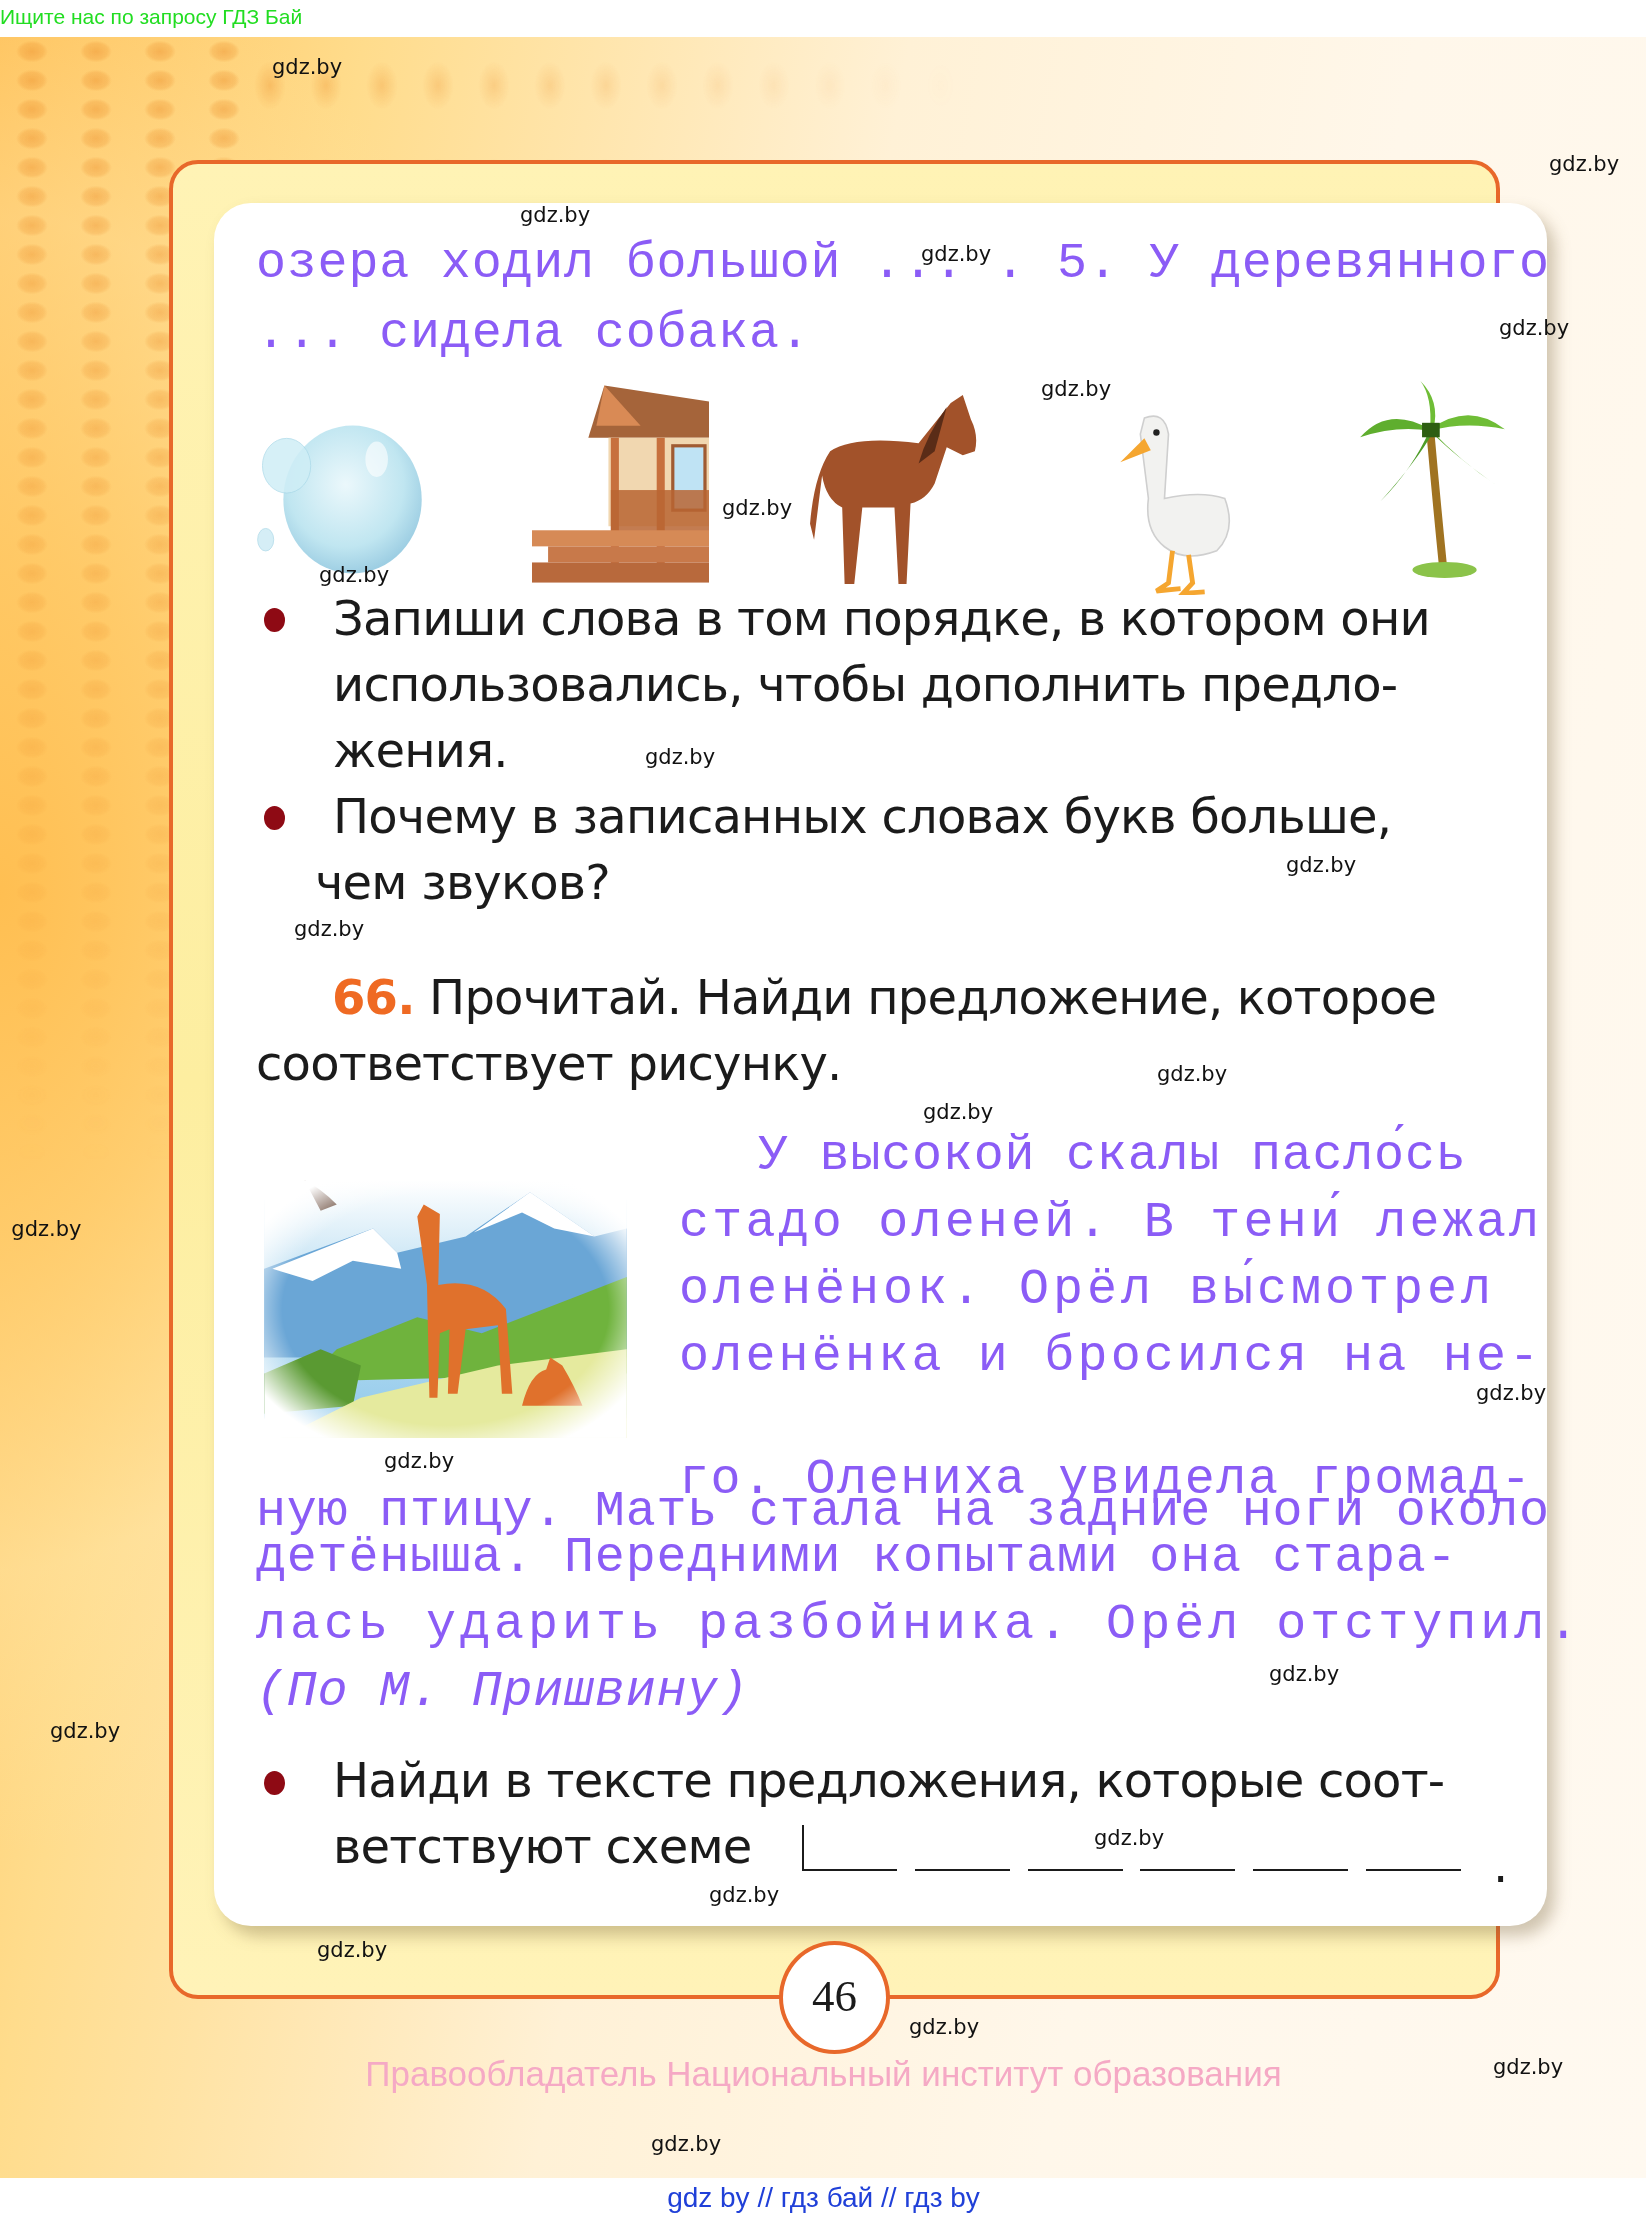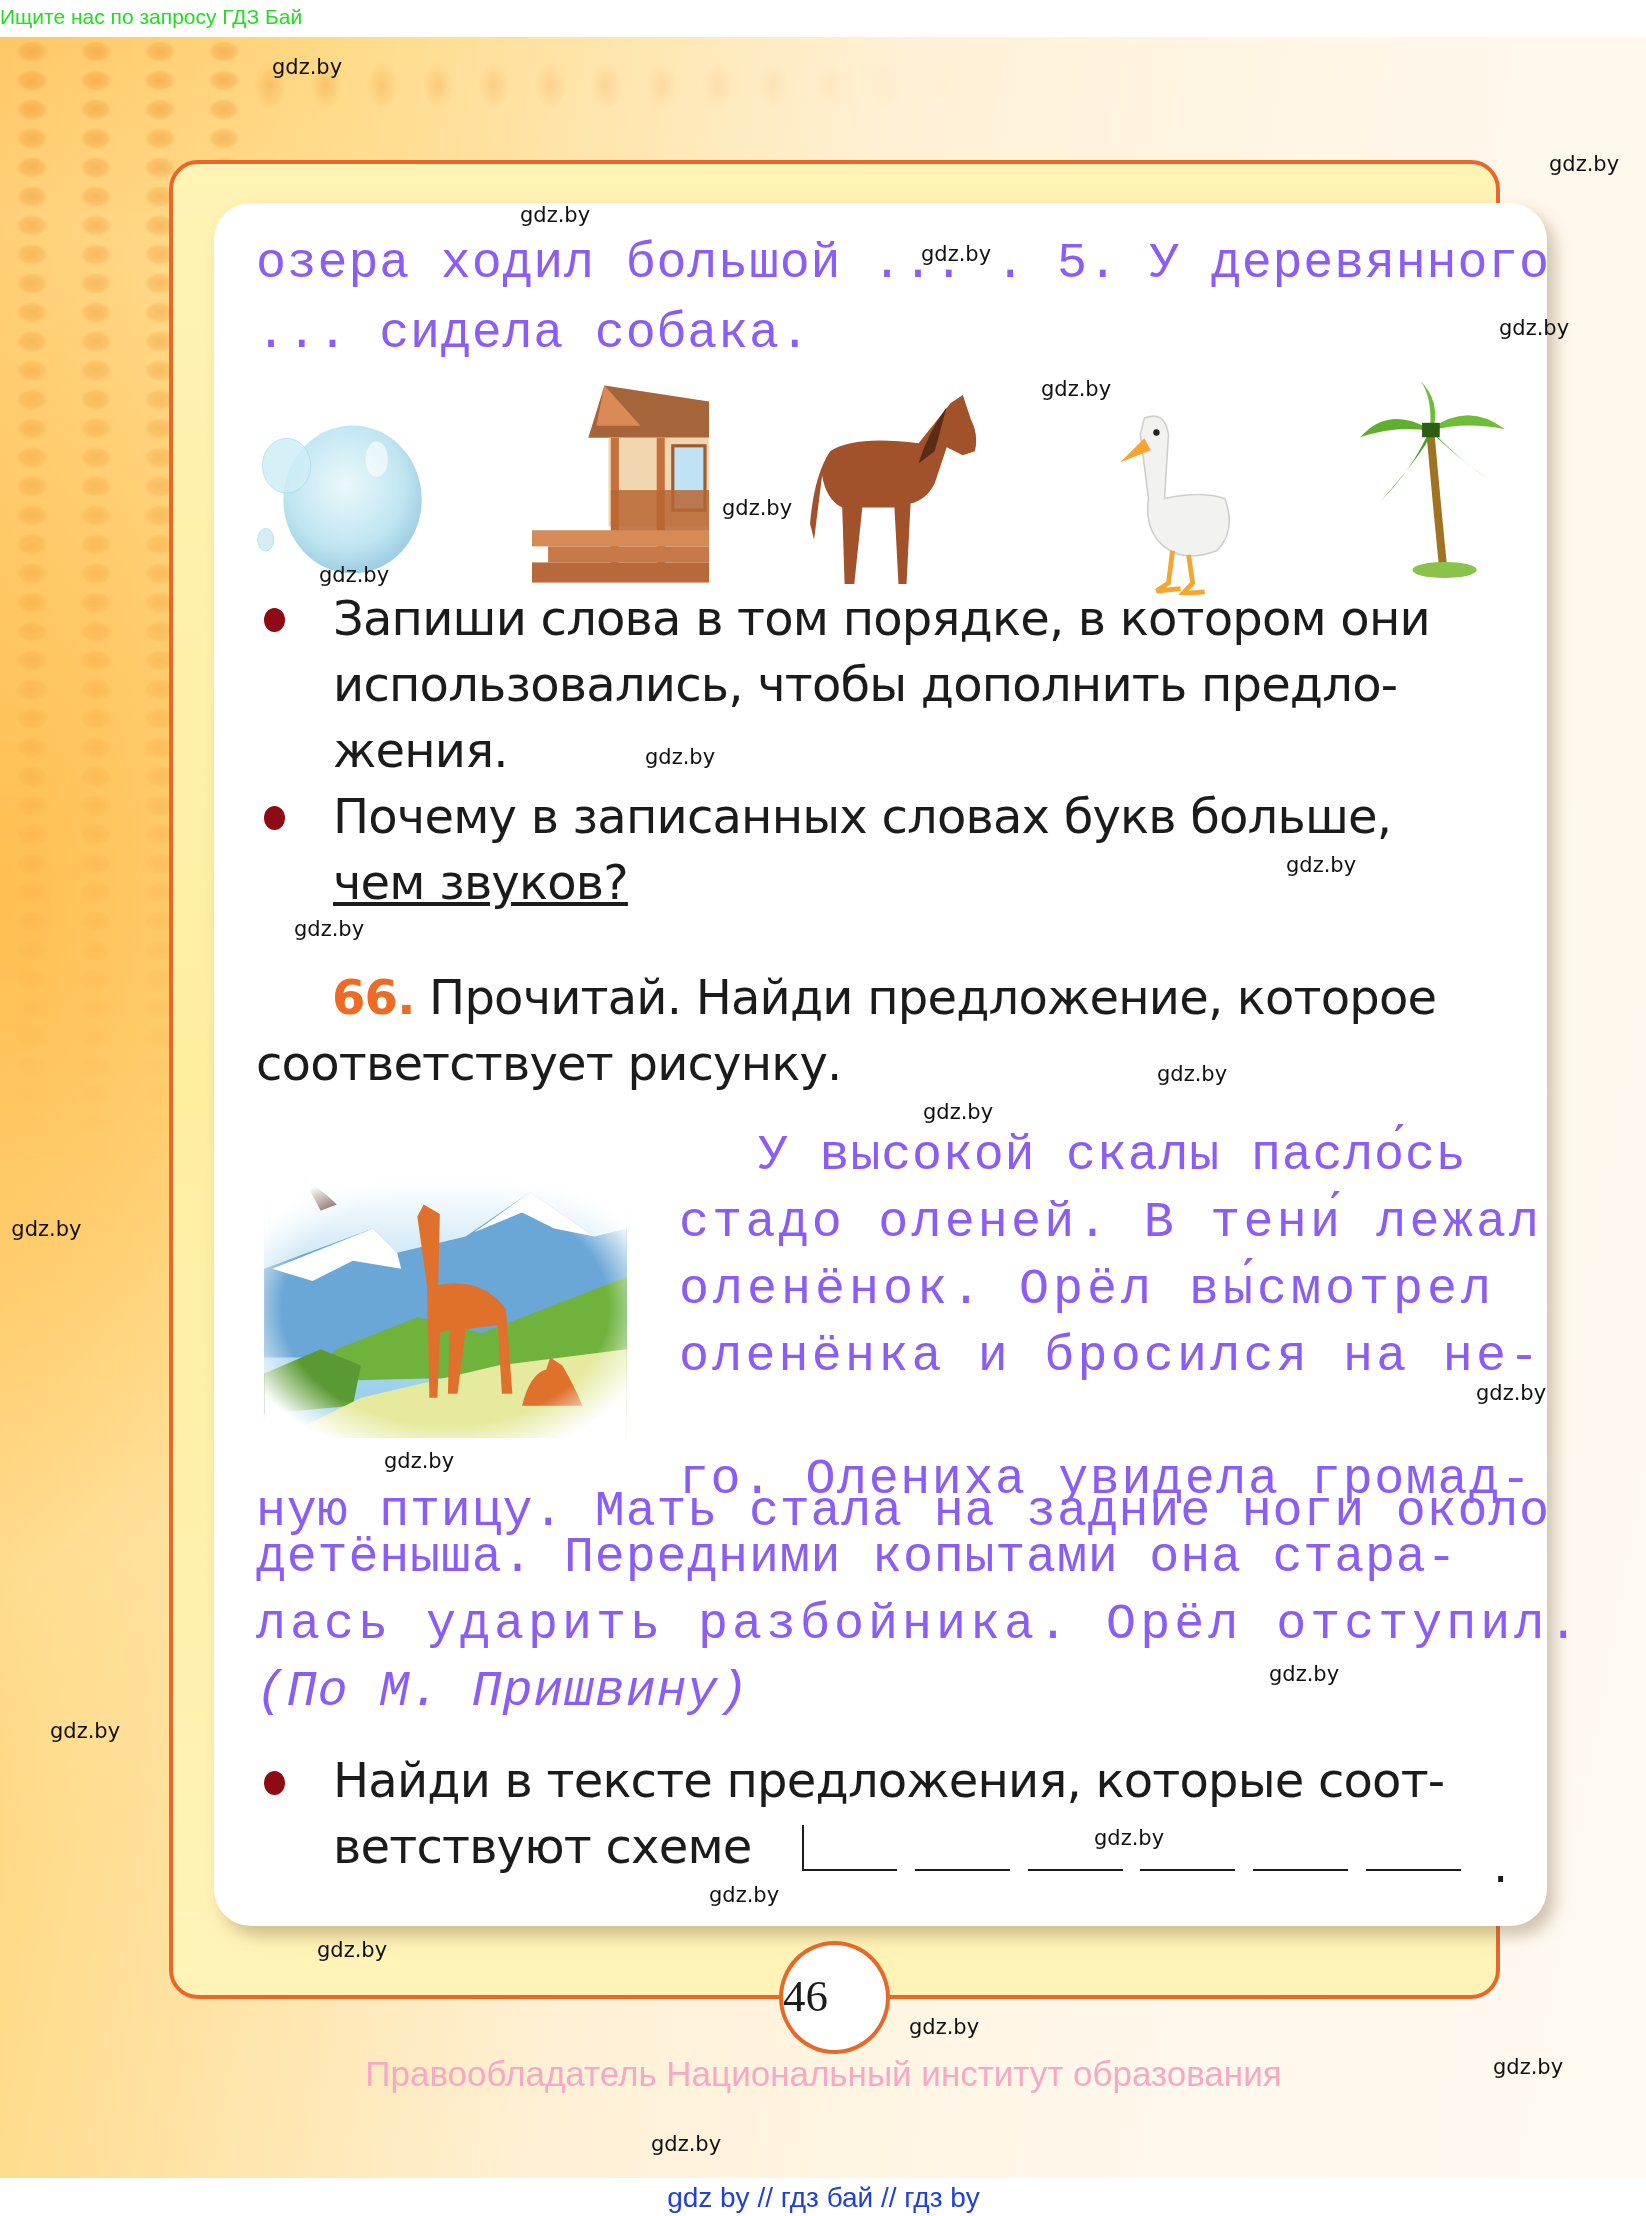--- a/index.html
+++ b/index.html
@@ -65,21 +65,21 @@
   .scheme {
     position: absolute; left: 802px; top: 1825px; height: 48px; width: 709px;
   }
   .scheme .start { position: absolute; left: 0; top: 0; width: 2.4px; height: 45px; background: #1b1b1b; }
   .scheme .seg { position: absolute; top: 44px; height: 2.4px; background: #1b1b1b; width: 95px; }
   .scheme .dot { position: absolute; left: 691px; top: 32px; font-size: 48px; line-height: 16px; }
 
   .page-number {
     position: absolute; left: 779px; top: 1941px; width: 111px; height: 113px;
     border: 4px solid #e8682a; border-radius: 50%; background: #ffffff;
-    box-sizing: border-box; line-height: 103px;
+    box-sizing: border-box; text-align: center; line-height: 103px;
     font-family: "Liberation Serif", serif; font-size: 45px; color: #1b1b1b;
   }
   .copyright {
     position: absolute; left: 0; width: 1647px; top: 2054px; text-align: center;
     font-family: "Liberation Sans", sans-serif; font-size: 35px; color: #f5a9c5;
   }
   .footer-links {
     position: absolute; left: 0; top: 2178px; width: 1647px; height: 39px; background: #ffffff;
     text-align: center; font-family: "Liberation Sans", sans-serif; font-size: 28px;
     color: #2040d8; line-height: 39px;
@@ -157,21 +157,21 @@
   </svg>
 </div>
 
 <div class="bullet" style="left:264px; top:608px;"></div>
 <div class="line sans sans-big" style="left:333px; top:590px;">Запиши слова в том порядке, в котором они</div>
 <div class="line sans sans-big" style="left:333px; top:656px;">использовались, чтобы дополнить предло-</div>
 <div class="line sans sans-big" style="left:333px; top:722px;">жения.</div>
 
 <div class="bullet" style="left:264px; top:806px;"></div>
 <div class="line sans sans-big" style="left:333px; top:788px;">Почему в записанных словах букв больше,</div>
-<div class="line sans sans-big" style="left:333px; top:854px;text-decoration:underline;">чем звуков?</div>
+<div class="line sans sans-big" style="left:315px; top:854px;">чем звуков?</div>
 
 <div class="line sans sans-big" style="left:332px; top:969px;">
   <span class="task-number">66.</span>
   <span>Прочитай. Найди предложение, которое</span>
 </div>
 <div class="line sans sans-big" style="left:256px; top:1035px;">соответствует рисунку.</div>
 
 <svg style="position:absolute; left:256px; top:1148px;" width="379" height="294" viewBox="0 0 470 365">
   <defs>
     <linearGradient id="sky" x1="0" y1="0" x2="0" y2="1">

